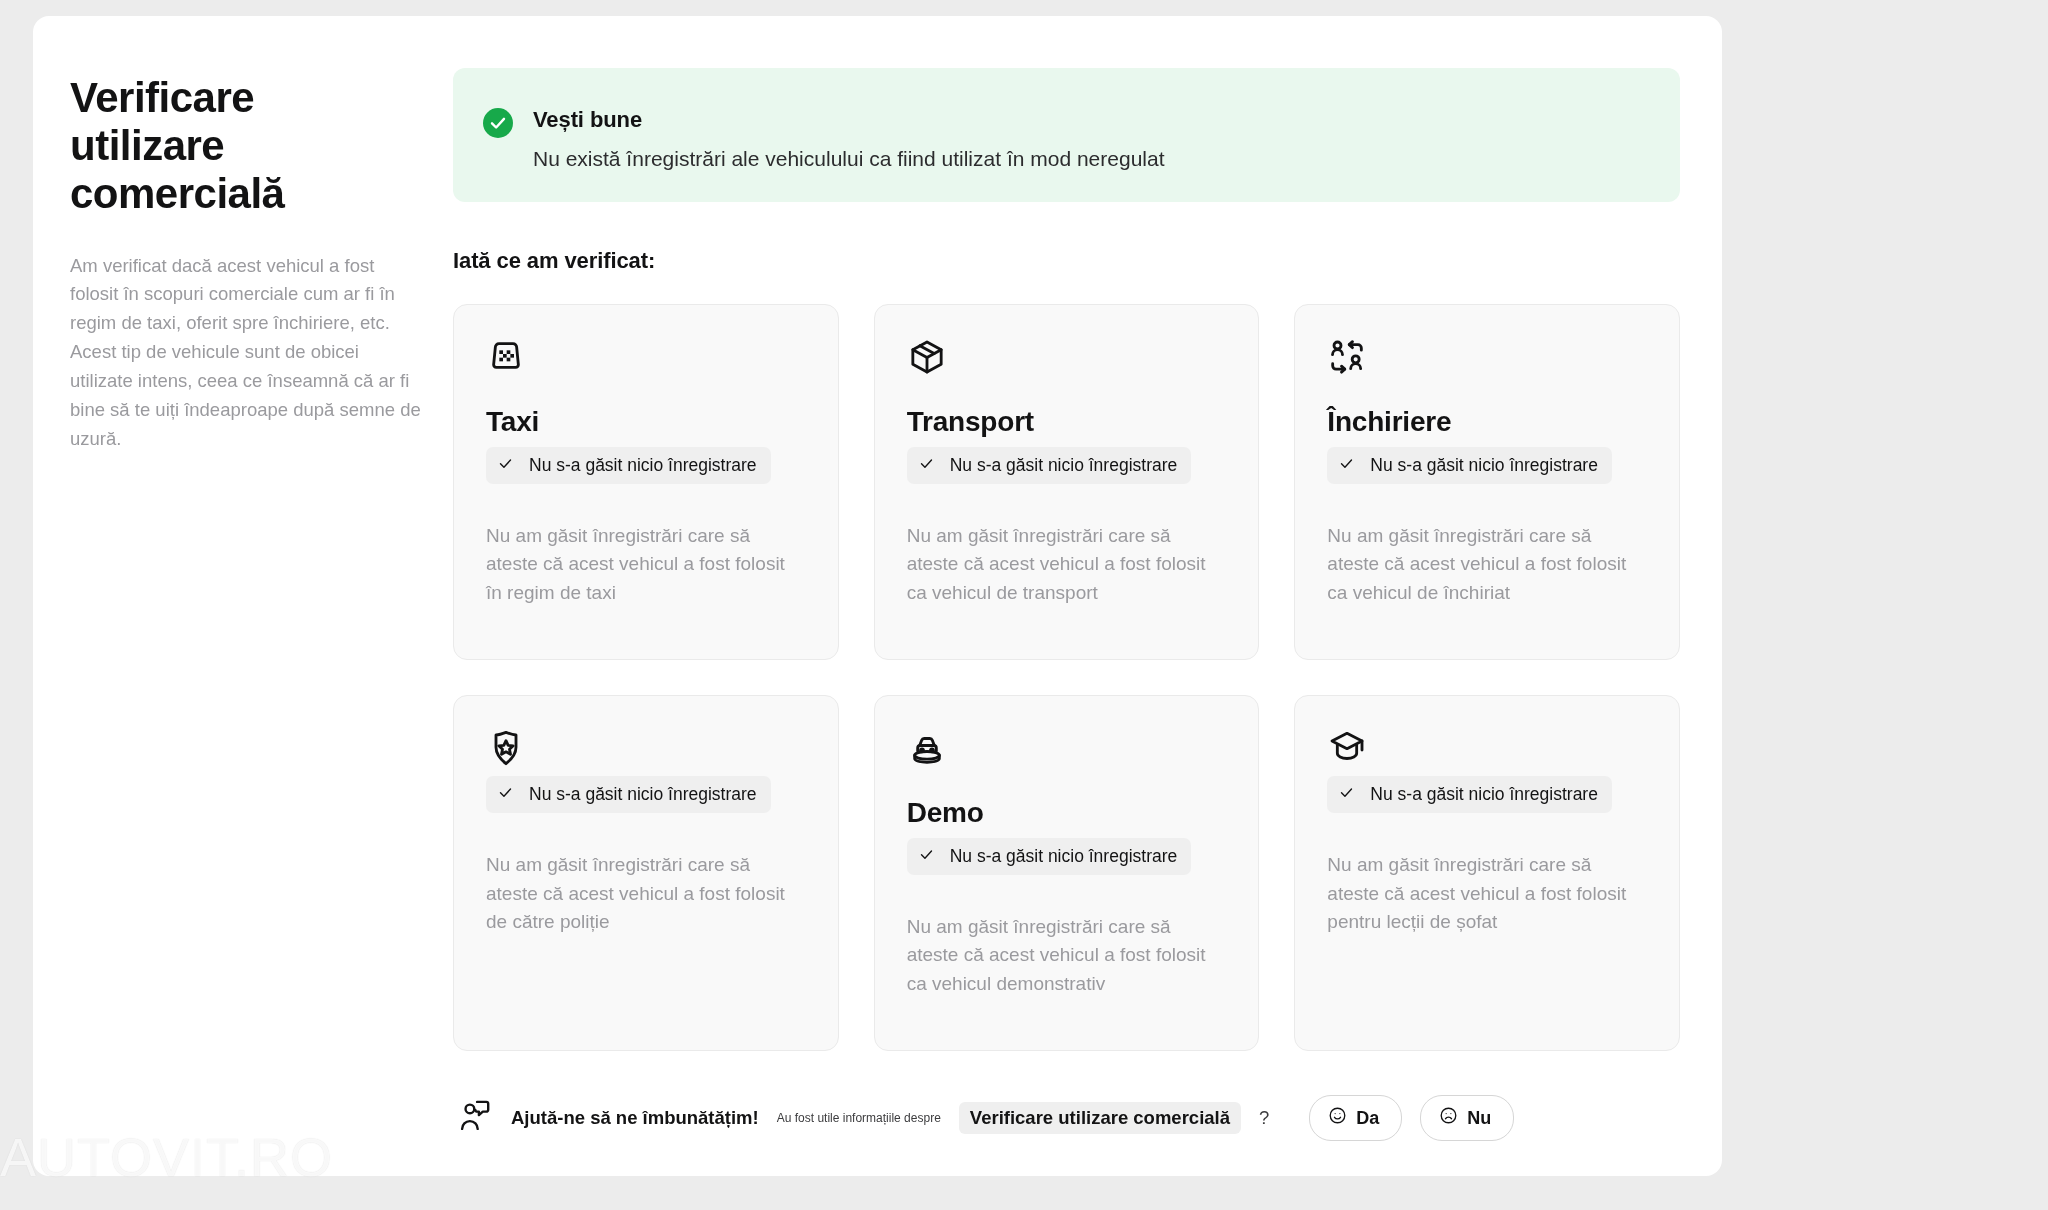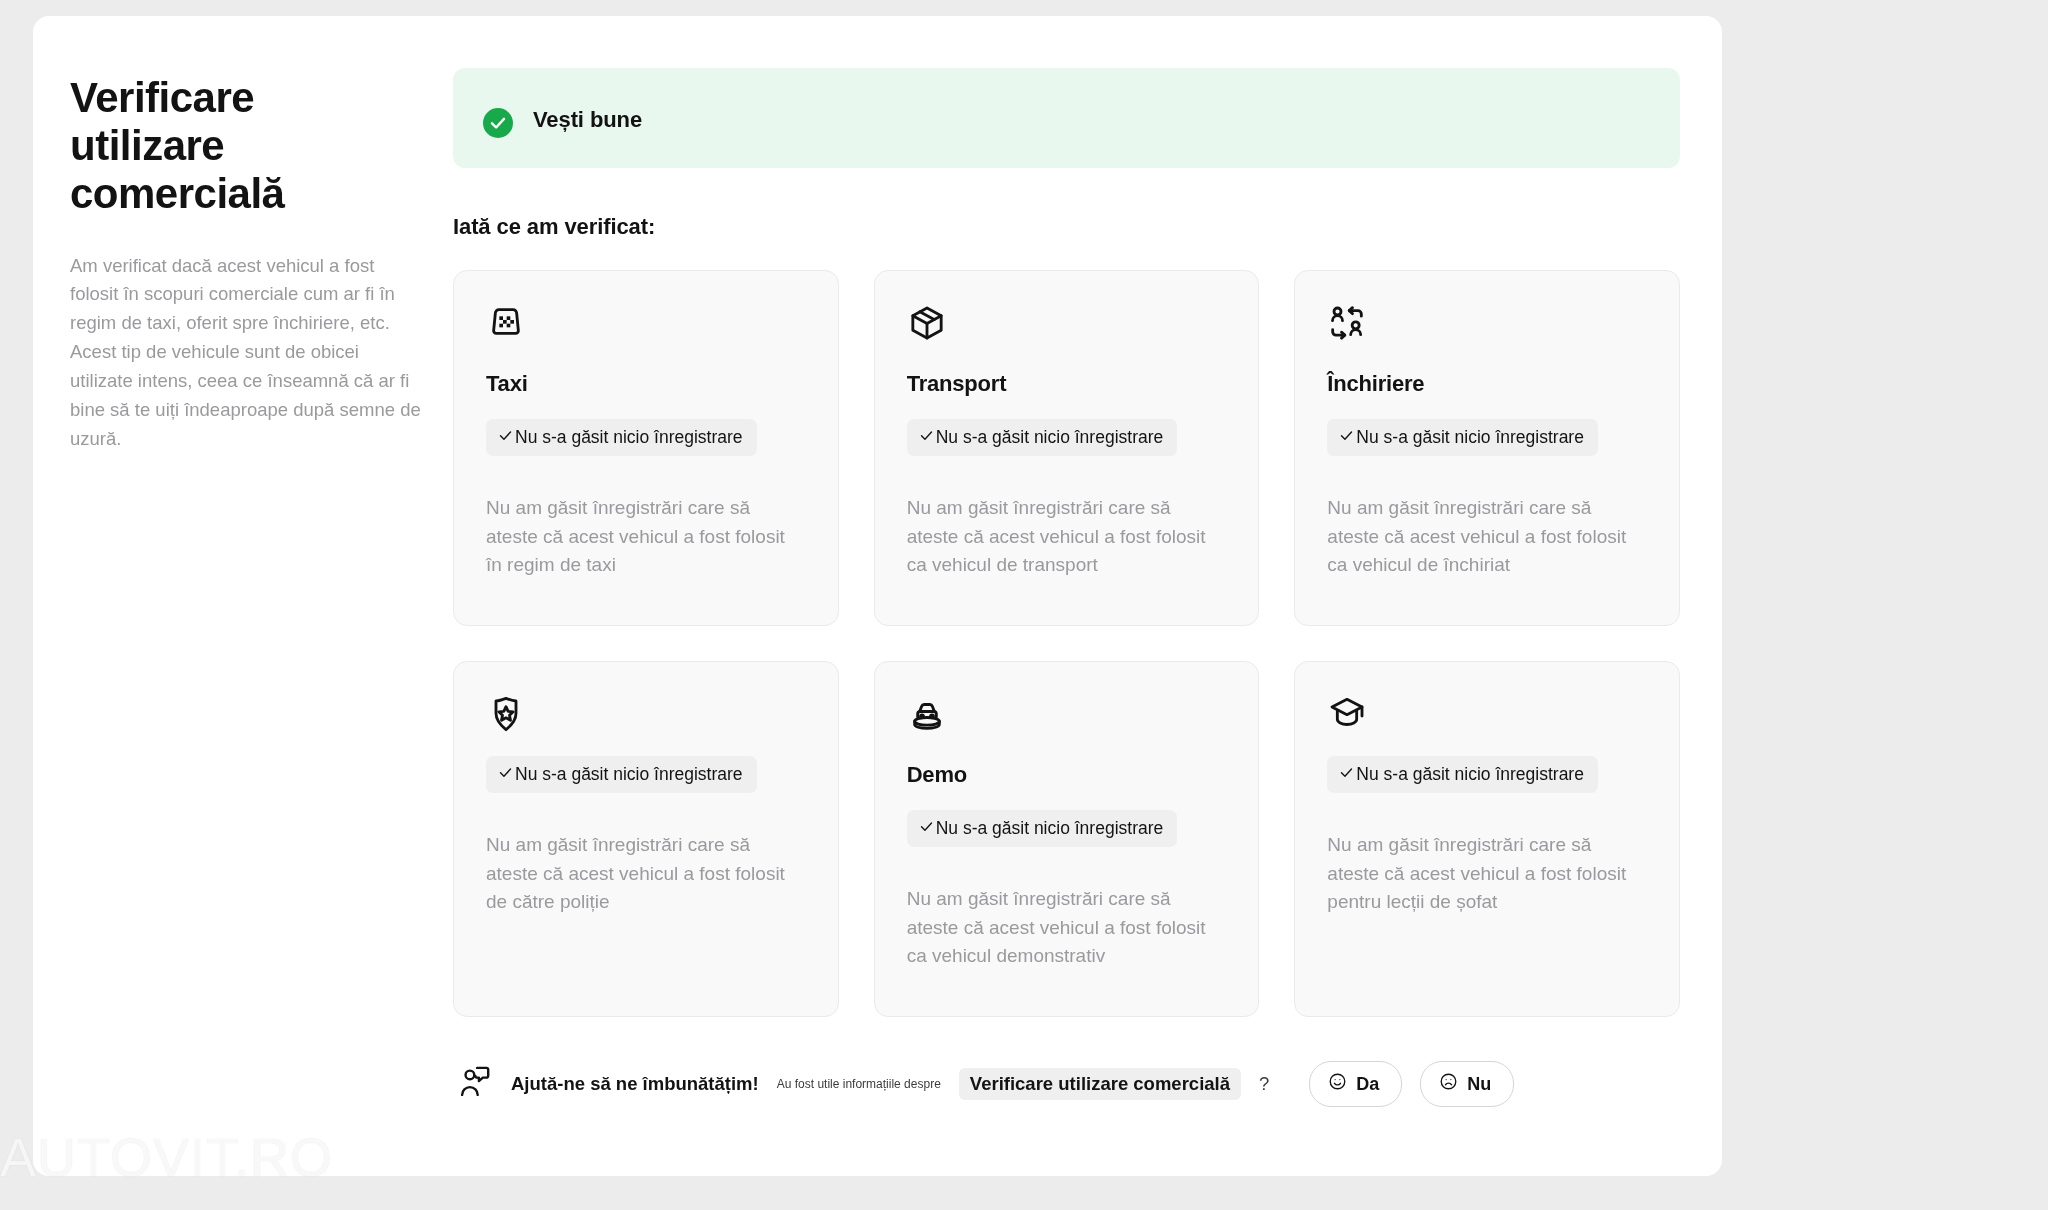--- a/index.html
+++ b/index.html
@@ -127,32 +127,32 @@
 
   .card-icon {
     width: 40px;
     height: 40px;
     color: #131314;
     display: block;
   }
 
   .card-title {
     margin-top: 28px;
-    font-size: 22px;
+    font-size: 28px;
     font-weight: 700;
     color: #131314;
     letter-spacing: -0.2px;
     line-height: 1.2;
   }
 
   .card-badge {
     display: inline-flex;
     align-items: center;
-    gap: 2px;
-    margin-top: 22px;
+    gap: 16px;
+    margin-top: 8px;
     background: #efefef;
     border-radius: 7px;
     padding: 8px 14px 8px 12px;
     font-size: 17.5px;
     color: #131314;
     white-space: nowrap;
   }
   .card-badge svg { flex: 0 0 auto; }
 
   .card-body {
@@ -239,20 +239,21 @@
     <div class="right-col">
 
       <div class="banner">
         <span class="banner-check">
           <svg width="18" height="18" viewBox="0 0 24 24" fill="none" stroke="#ffffff" stroke-width="3.2" stroke-linecap="round" stroke-linejoin="round">
               <polyline points="4,12.5 9.5,18 20,6.5"></polyline>
             </svg>
         </span>
         <div class="banner-text">
           <div class="banner-title">Vești bune</div>
+          <div class="banner-sub">Nu există înregistrări ale vehiculului ca fiind utilizat în mod neregulat</div>
         </div>
       </div>
 
       <div class="section-heading">Iată ce am verificat:</div>
 
       <div class="card-grid">
 
         <div class="card">
           <span>
             <svg class="card-icon" viewBox="0 0 24 24" fill="none" stroke="#131314" stroke-width="1.7" stroke-linejoin="round">

